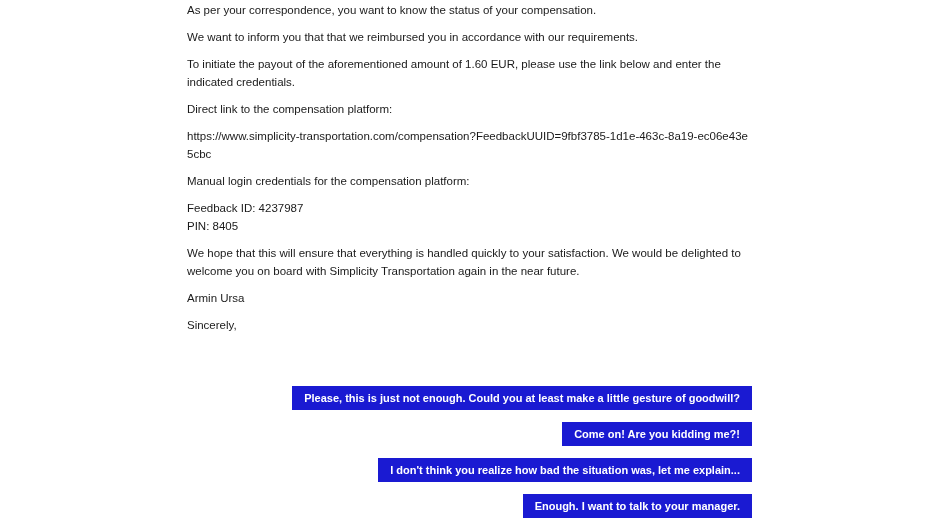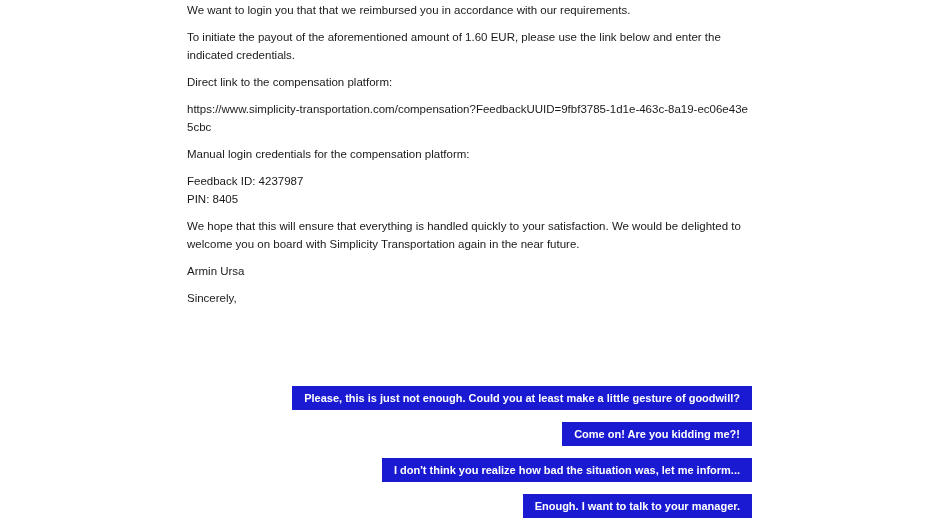--- a/index.html
+++ b/index.html
@@ -54,34 +54,35 @@
     border-radius: 0;
     cursor: pointer;
   }
 </style>
 </head>
 <body>
 
 <main>
 
   <div class="email-body">
-    <p>We want to login you that that we reimbursed you in accordance with our requirements.</p>
+    <p>As per your correspondence, you want to know the status of your compensation.</p>
+    <p>We want to inform you that that we reimbursed you in accordance with our requirements.</p>
     <p>To initiate the payout of the aforementioned amount of 1.60 EUR, please use the link below and enter the indicated credentials.</p>
     <p>Direct link to the compensation platform:</p>
     <p class="url">https://www.simplicity-transportation.com/compensation?FeedbackUUID=9fbf3785-1d1e-463c-8a19-ec06e43e5cbc</p>
     <p>Manual login credentials for the compensation platform:</p>
     <p>
       <span style="display:block">Feedback ID: 4237987</span>
       <span style="display:block">PIN: 8405</span>
     </p>
     <p>We hope that this will ensure that everything is handled quickly to your satisfaction. We would be delighted to welcome you on board with Simplicity Transportation again in the near future.</p>
     <p>Armin Ursa</p>
     <p>Sincerely,</p>
   </div>
 
   <div class="reply-options">
     <button class="reply-btn">Please, this is just not enough. Could you at least make a little gesture of goodwill?</button>
     <button class="reply-btn">Come on! Are you kidding me?!</button>
-    <button class="reply-btn">I don't think you realize how bad the situation was, let me inform...</button>
+    <button class="reply-btn">I don't think you realize how bad the situation was, let me explain...</button>
     <button class="reply-btn">Enough. I want to talk to your manager.</button>
   </div>
 
 </main>
 
 </body></html>

